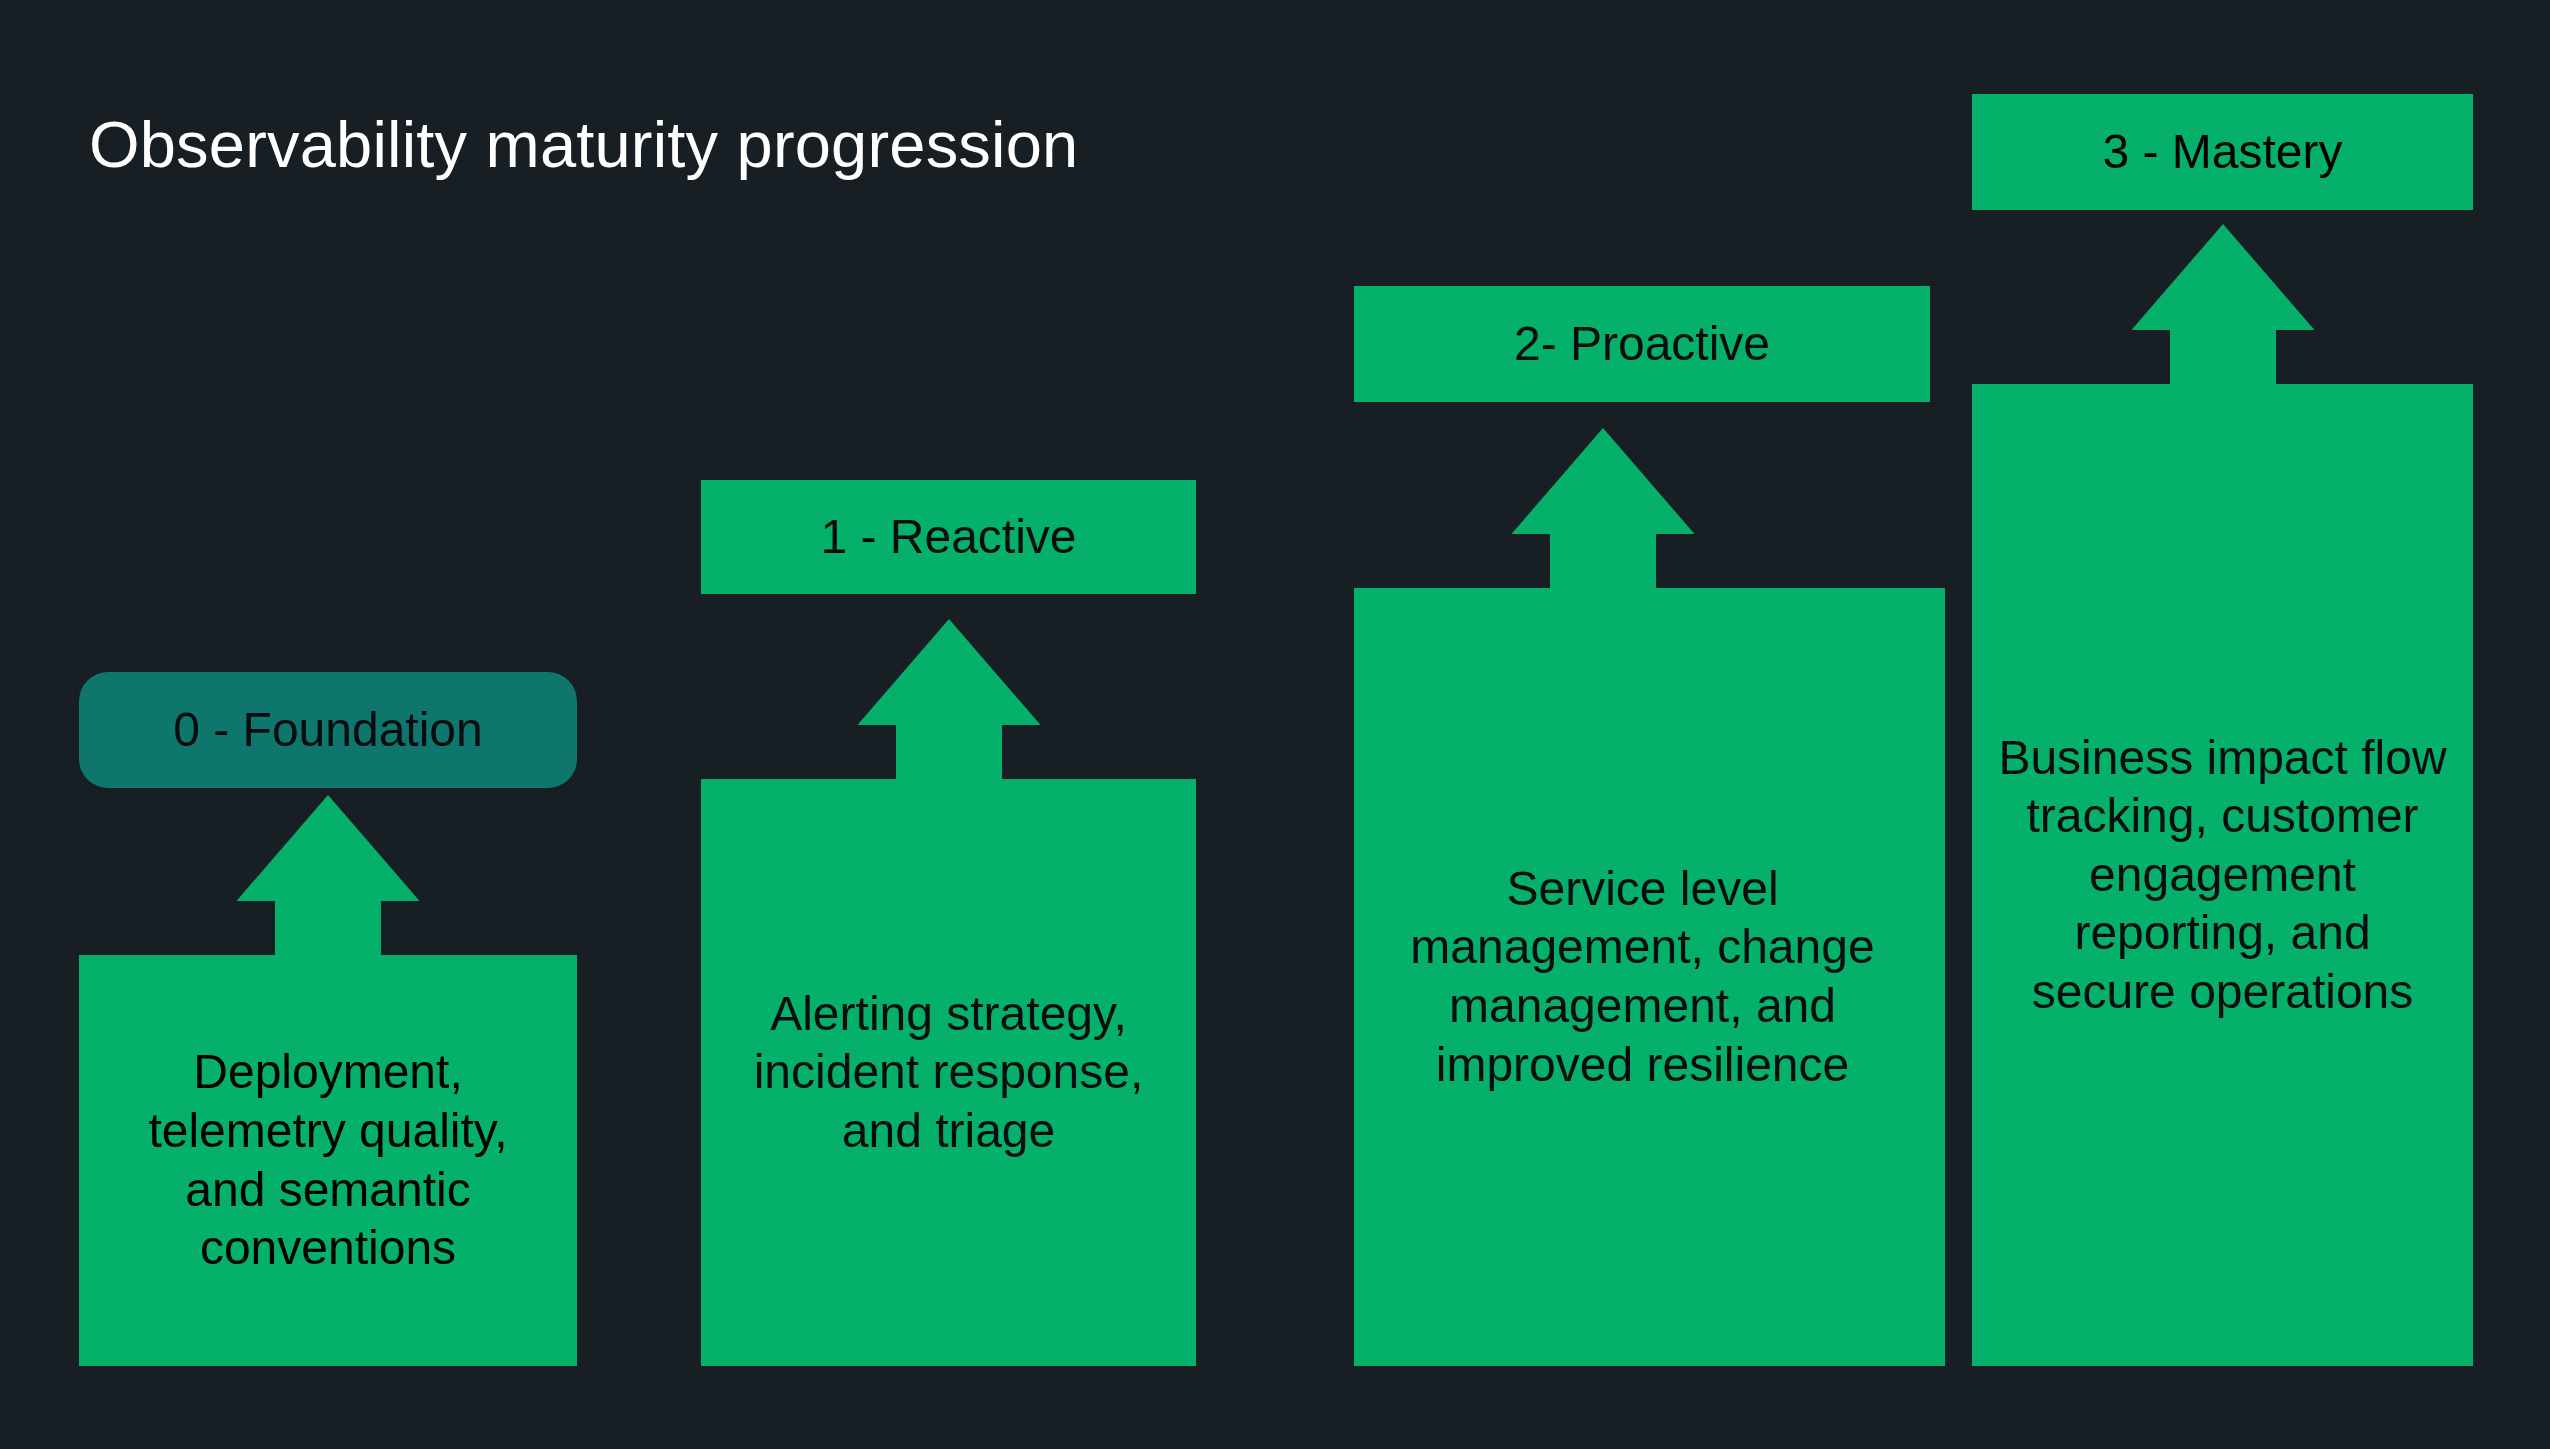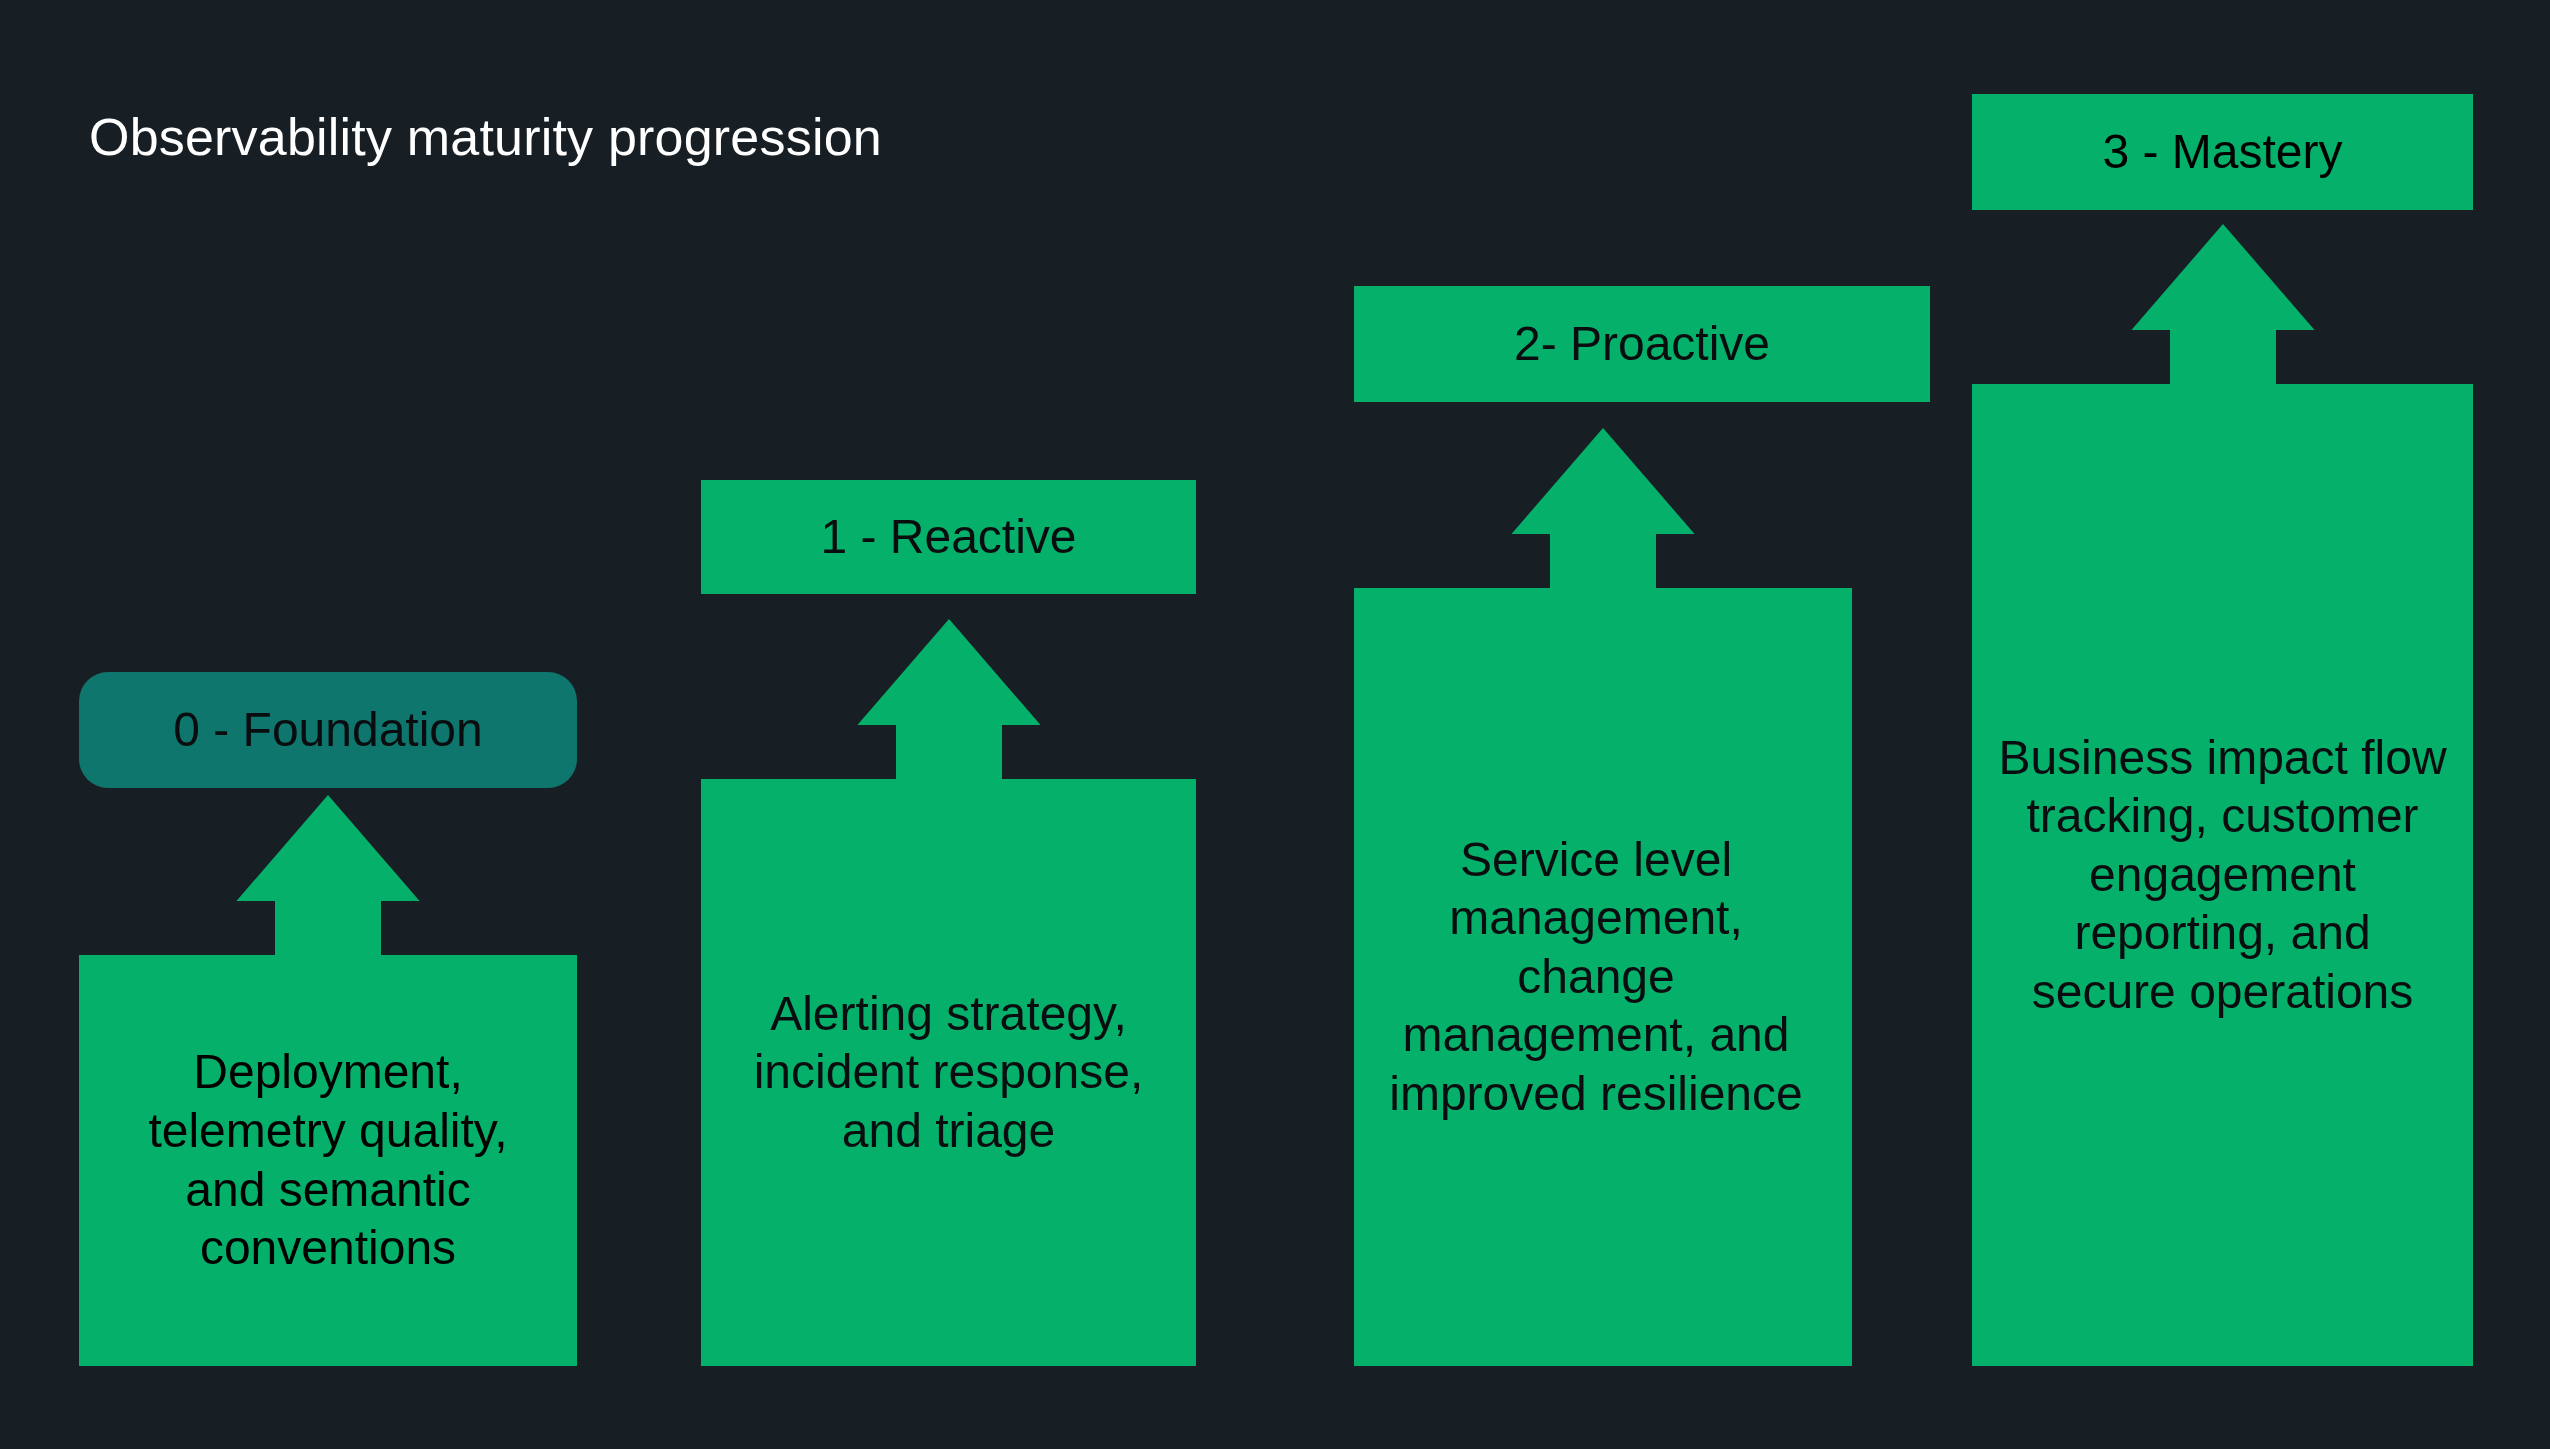--- a/index.html
+++ b/index.html
@@ -19,21 +19,21 @@
     position: relative;
     width: 2550px;
     height: 1449px;
     background: #171f24;
   }
 
   #diagram-title {
     position: absolute;
     left: 89px;
     top: 108px;
-    font-size: 52px;
+    font-size: 65px;
     line-height: 1.15;
     color: #ffffff;
     letter-spacing: 0.2px;
     white-space: nowrap;
   }
 
   .stage {
     position: absolute;
     bottom: 83px;
   }
@@ -87,21 +87,21 @@
   #stage-0 .stage-body  { width: 498px; height: 411px; }
   #stage-0 .stage-arrow { bottom: 411px; }
 
   #stage-1 { left: 701px;  width: 495px; }
   #stage-1 .stage-label { top: -886px; width: 495px; height: 114px; }
   #stage-1 .stage-body  { width: 495px; height: 587px; }
   #stage-1 .stage-arrow { bottom: 587px; }
 
   #stage-2 { left: 1354px; width: 498px; }
   #stage-2 .stage-label { top: -1080px; width: 576px; height: 116px; }
-  #stage-2 .stage-body  { width: 498px; height: 778px; padding-left: 11px; }
+  #stage-2 .stage-body  { width: 591px; height: 778px; padding-left: 11px; }
   #stage-2 .stage-arrow { bottom: 778px; }
 
   #stage-3 { left: 1972px; width: 501px; }
   #stage-3 .stage-label { top: -1272px; width: 501px; height: 116px; }
   #stage-3 .stage-body  { width: 501px; height: 982px; }
   #stage-3 .stage-arrow { bottom: 982px; }
 </style>
 </head>
 <body style="background: rgb(23, 31, 36);">
 

